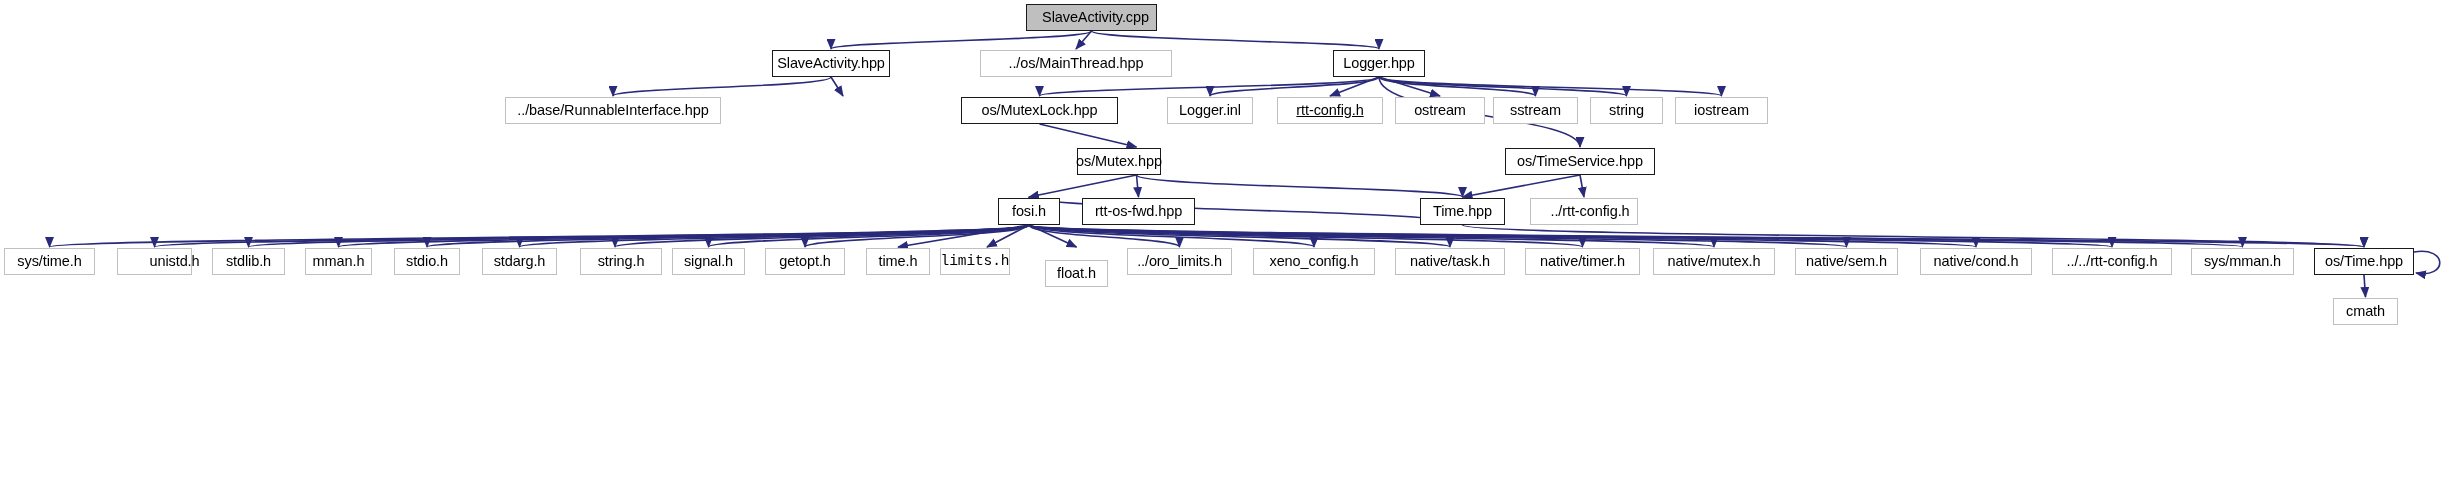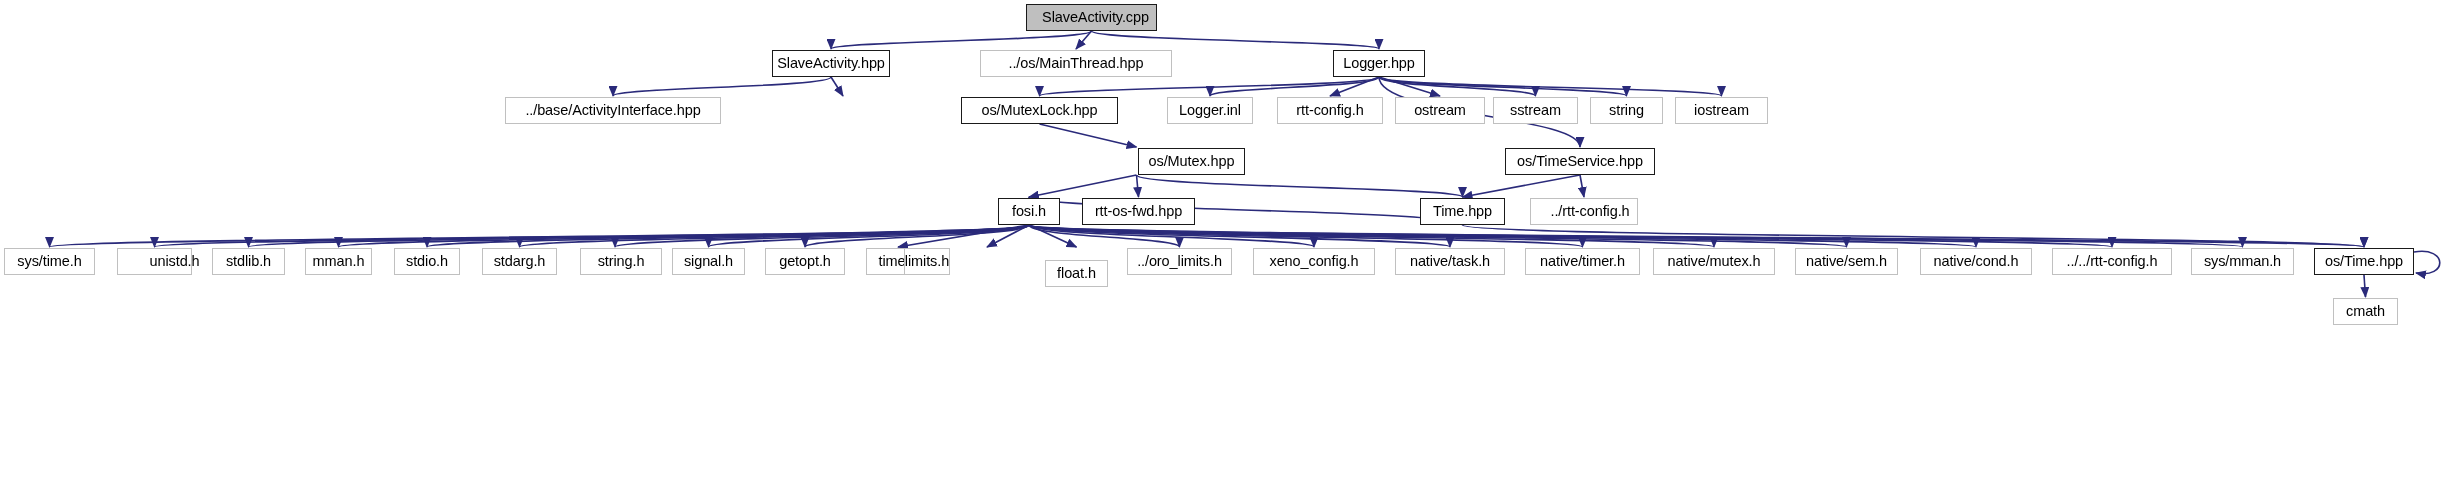--- a/index.html
+++ b/index.html
@@ -118,44 +118,44 @@
     <div class="node strong" style="left: 772px; top: 50px; width: 118px;">
       <span class="node-label">SlaveActivity.hpp</span>
     </div>
     <div class="node" style="left: 980px; top: 50px; width: 192px;">
       <span class="node-label">../os/MainThread.hpp</span>
     </div>
     <div class="node strong" style="left: 1333px; top: 50px; width: 92px;">
       <span class="node-label">Logger.hpp</span>
     </div>
     <div class="node" style="left: 505px; top: 97px; width: 216px;">
-      <span class="node-label">../base/ActivityInterface.hpp</span>
+      <span class="node-label">../base/RunnableInterface.hpp</span>
     </div>
     <div class="node strong" style="left: 961px; top: 97px; width: 157px;">
       <span class="node-label">os/MutexLock.hpp</span>
     </div>
     <div class="node" style="left: 1167px; top: 97px; width: 86px;">
       <span class="node-label">Logger.inl</span>
     </div>
-    <div class="node" style="left: 1277px; top: 97px; width: 106px;">
+    <div class="node" style="left: 1277px; top: 97px; width: 106px; text-decoration: underline;">
       <span class="node-label">rtt-config.h</span>
     </div>
     <div class="node" style="left: 1395px; top: 97px; width: 90px;">
       <span class="node-label">ostream</span>
     </div>
     <div class="node" style="left: 1493px; top: 97px; width: 85px;">
       <span class="node-label">sstream</span>
     </div>
     <div class="node" style="left: 1590px; top: 97px; width: 73px;">
       <span class="node-label">string</span>
     </div>
     <div class="node" style="left: 1675px; top: 97px; width: 93px;">
       <span class="node-label">iostream</span>
     </div>
-    <div class="node strong" style="left: 1138px; top: 148px; width: 107px;">
+    <div class="node strong" style="left: 1077px; top: 148px; width: 84px;">
       <span class="node-label">os/Mutex.hpp</span>
     </div>
     <div class="node strong" style="left: 1505px; top: 148px; width: 150px;">
       <span class="node-label">os/TimeService.hpp</span>
     </div>
     <div class="node strong" style="left: 998px; top: 198px; width: 62px;">
       <span class="node-label">fosi.h</span>
     </div>
     <div class="node strong" style="left: 1082px; top: 198px; width: 113px;">
       <span class="node-label">rtt-os-fwd.hpp</span>
@@ -189,21 +189,21 @@
     </div>
     <div class="node" style="left: 672px; top: 248px; width: 73px;">
       <span class="node-label">signal.h</span>
     </div>
     <div class="node" style="left: 765px; top: 248px; width: 80px;">
       <span class="node-label">getopt.h</span>
     </div>
     <div class="node" style="left: 866px; top: 248px; width: 64px;">
       <span class="node-label">time.h</span>
     </div>
-    <div class="node" style="left: 904px; top: 248px; width: 46px;">
+    <div class="node" style="left: 940px; top: 248px; width: 70px; font-family: Liberation Mono, monospace;">
       <span class="node-label">limits.h</span>
     </div>
     <div class="node" style="left: 1045px; top: 248px; width: 63px; margin-top: 12px;">
       <span class="node-label">float.h</span>
     </div>
     <div class="node" style="left: 1127px; top: 248px; width: 105px;">
       <span class="node-label">../oro_limits.h</span>
     </div>
     <div class="node" style="left: 1253px; top: 248px; width: 122px;">
       <span class="node-label">xeno_config.h</span>

